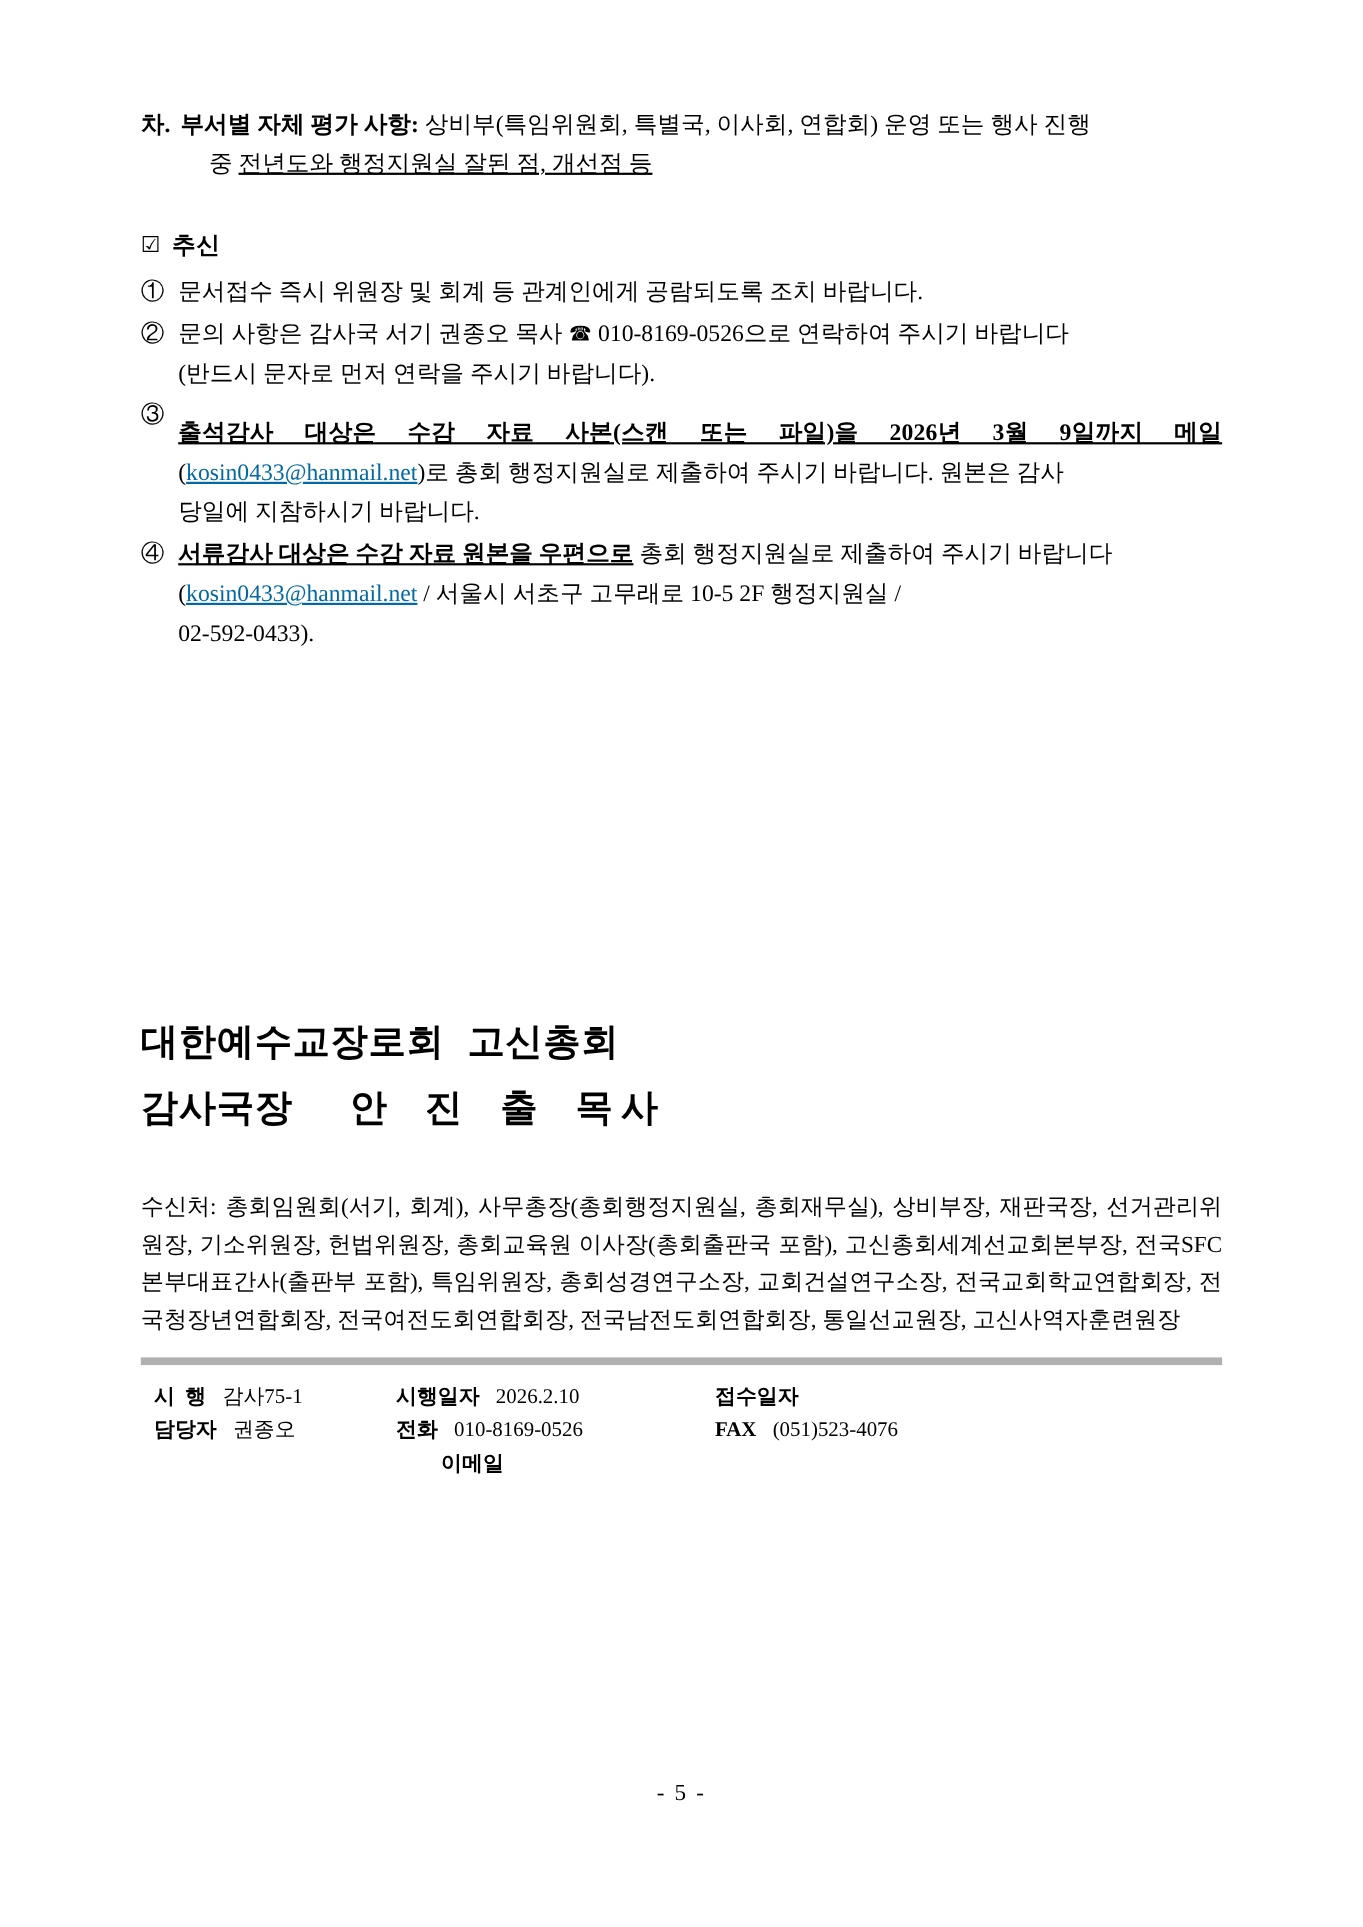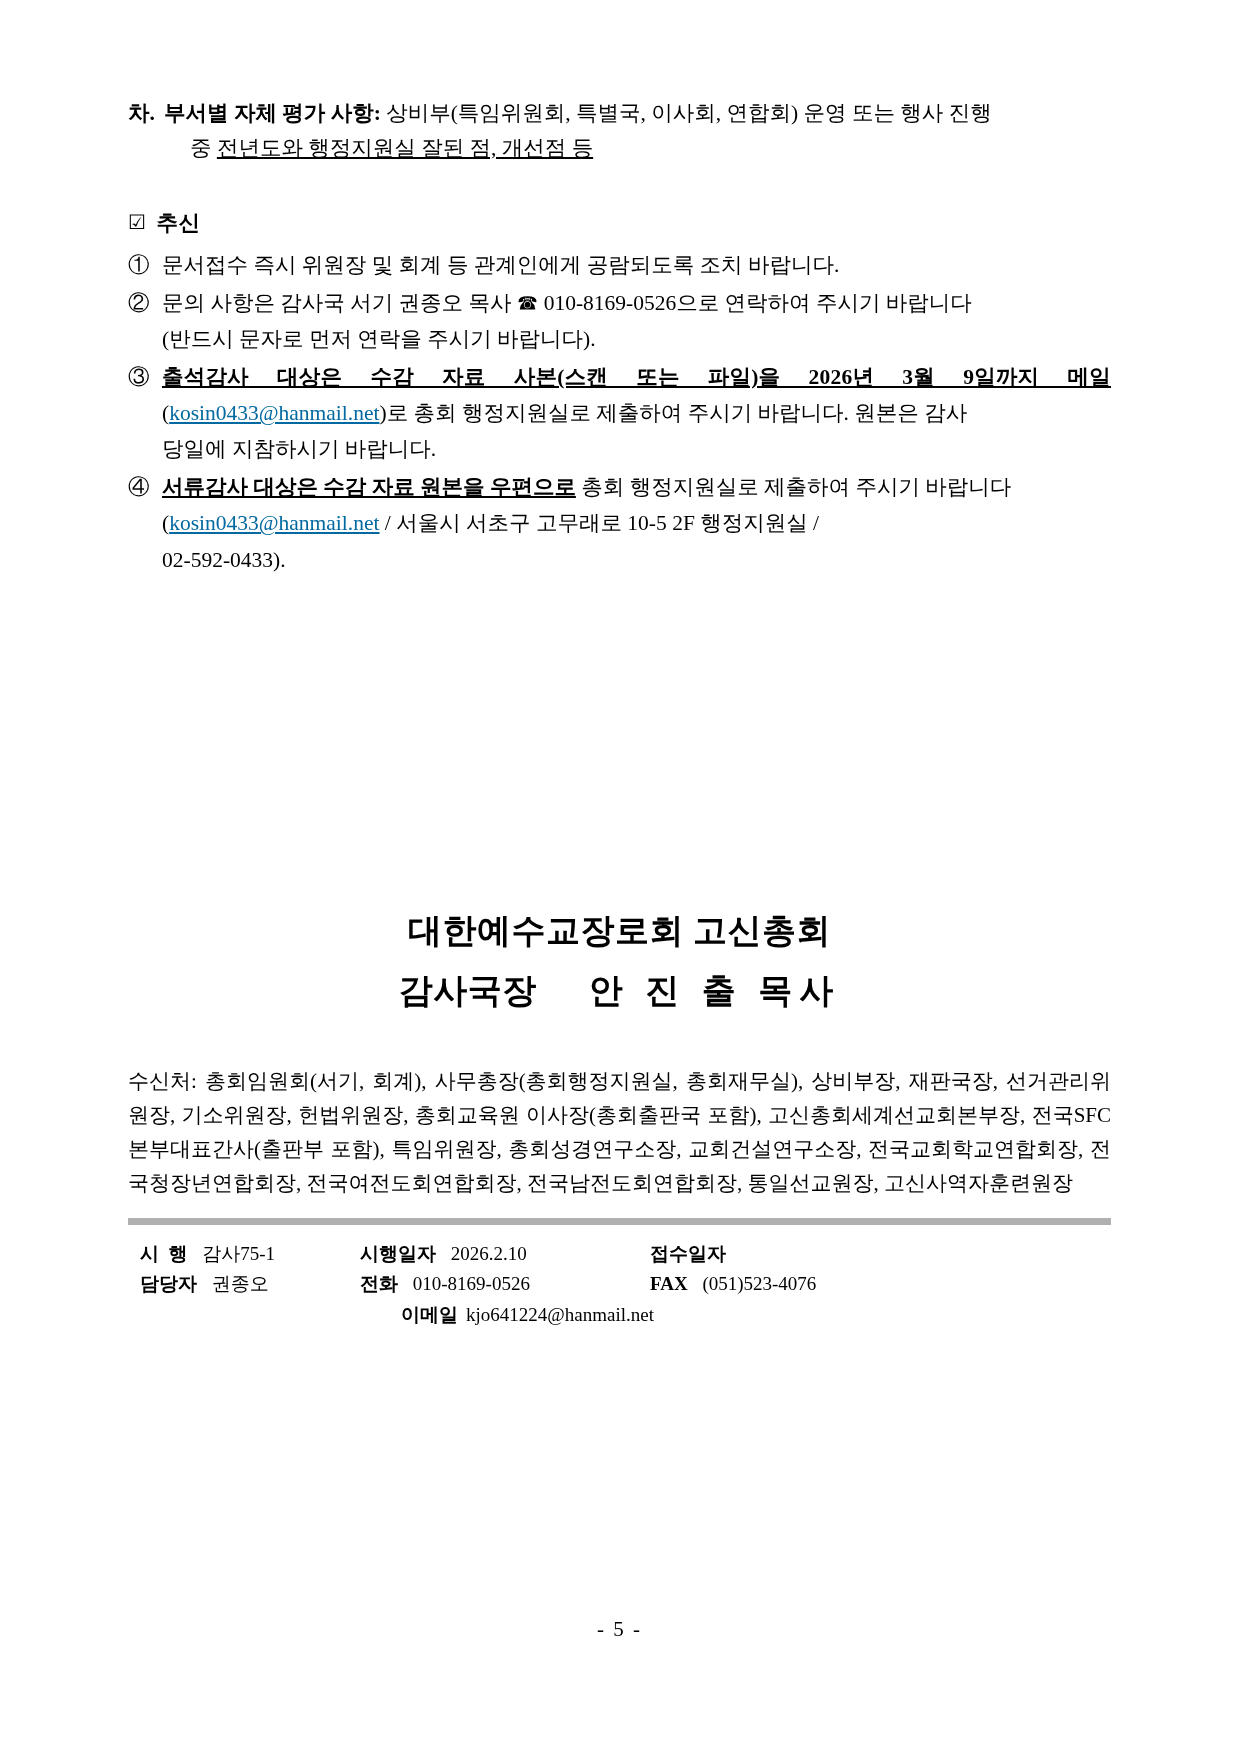--- a/index.html
+++ b/index.html
@@ -19,21 +19,21 @@
     position: relative;
     width: 1239px;
     height: 1752px;
     box-sizing: border-box;
     padding: 96px 128px 0 128px;
   }
   .just {
     text-align: justify;
     text-align-last: justify;
   }
-  .b { font-weight: bold; }
+  .b { font-weight: bold; margin-top: 16px; }
   .u { text-decoration: underline; }
   .nowrap { white-space: nowrap; }
 
   
   .item-cha {
     display: flex;
     align-items: flex-start;
     margin-bottom: 4px;
   }
   .item-cha .marker {
@@ -110,21 +110,22 @@
 
   
   .attach {
     margin-top: 40px;
     font-size: 21.5px;
   }
 
   
   .sig {
     margin-top: 330px;
-    text-align: center;
+    text-align: left;
+    font-family: Liberation Mono, monospace;
   }
   .sig .org {
     font-size: 34px;
     font-weight: bold;
     letter-spacing: 0.5px;
     margin-bottom: 14px;
   }
   .sig .person {
     font-size: 34px;
     font-weight: bold;
@@ -300,22 +301,19 @@
       <div class="c3 r3">
         <span class="k">FAX</span>
         <span class="v">(051)523-4076</span>
       </div>
     </div>
 
     <div class="meta-row">
       <div class="c2r" style="text-align:right;padding-right:8px;">
         <span class="k">이메일</span>
       </div>
-      <div class="c3">
-        <span class="v" style="margin-left:0;">kjo641224@hanmail.net</span>
-      </div>
     </div>
 
   </div>
 
   <div class="pageno">- 5 -</div>
 
 </div>
 
 </body></html>

